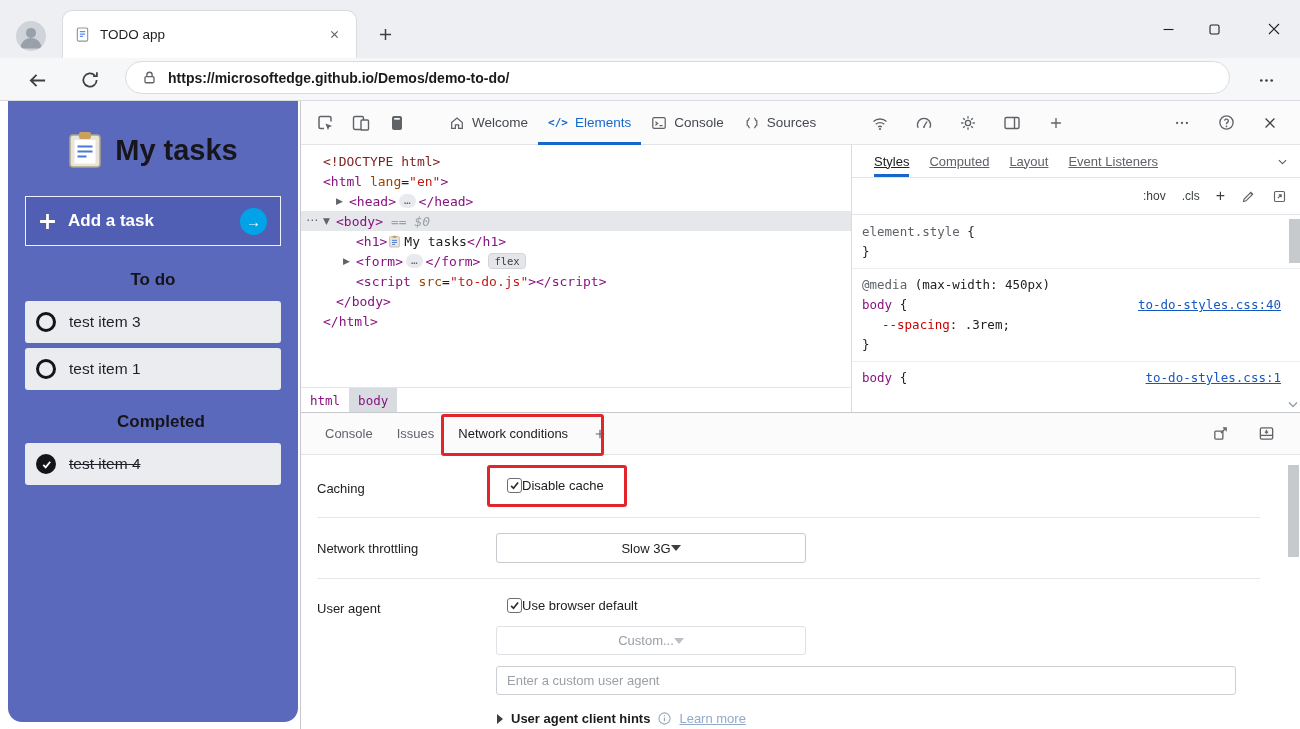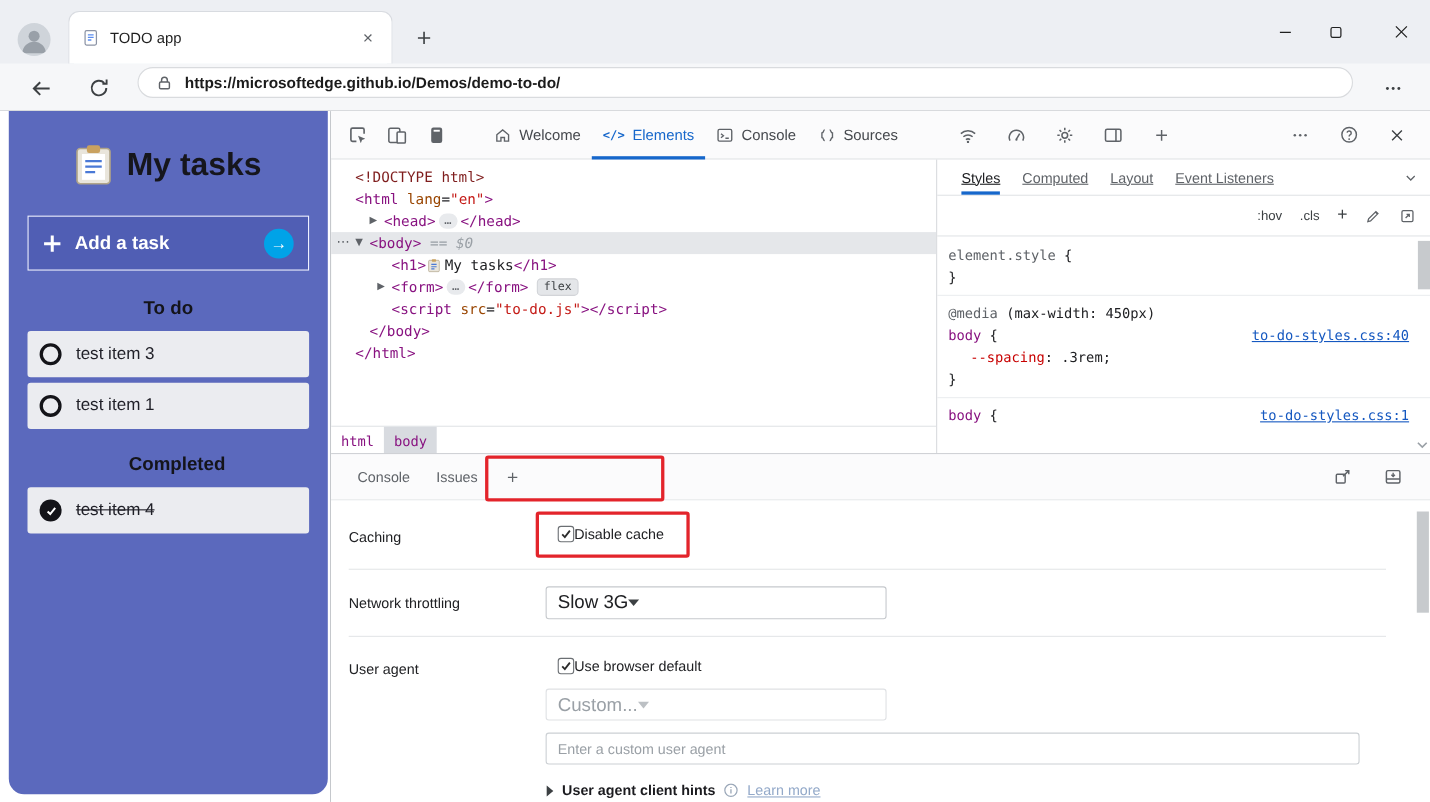--- a/index.html
+++ b/index.html
@@ -18,21 +18,21 @@
   .newtab { position:absolute; left:372px; top:21px; width:26px; height:26px; display:flex;
             align-items:center; justify-content:center; }
   .wc { position:absolute; top:17px; width:28px; height:24px; display:flex; align-items:center; justify-content:center; }
   .wc-min { left:1154px; } .wc-max { left:1200px; } .wc-close { left:1260px; }
 
   
   .navbar { position:absolute; top:58px; left:0; right:0; height:43px; background:#f6f7f9;
             border-bottom:1px solid #d8dadd; }
   .nav-btn { position:absolute; top:9px; width:26px; height:26px; display:flex; align-items:center; justify-content:center; }
   .nav-back { left:24px; } .nav-refresh { left:77px; }
-  .urlbar { position:absolute; left:125px; top:3px; width:1105px; height:28px; border-radius:18px;
+  .urlbar { position:absolute; left:125px; top:3px; width:1105px; height:33px; border-radius:18px;
             background:#fff; border:1px solid #d9dbde; display:flex; align-items:center; padding:7px 16px; }
   .url-text { font-size:14px; font-weight:600; color:#1b1b1b; margin-left:11px; white-space:nowrap; }
   .nav-more { position:absolute; right:22px; top:10px; width:24px; height:24px; display:flex; align-items:center; justify-content:center; }
 
   
   .page { position:absolute; top:101px; left:0; right:0; bottom:0; background:#fff; }
 
   
   .todo { position:absolute; left:8px; top:0; width:290px; height:621px; background:#5b69bd;
           border-radius:0 0 14px 14px; overflow:hidden; }
@@ -128,21 +128,21 @@
   .drawer-tab.selected { color:#1b1b1f; }
   .drawer-plus { margin-left:6px; }
   .drawer-right { margin-left:auto; display:flex; gap:18px; align-items:center; padding-right:10px; }
   .drawer-body { position:absolute; top:42px; left:0; right:0; bottom:0; overflow:hidden; background:#fff; }
   .form-label { position:absolute; left:16px; font-size:13px; color:#202124; }
   .checkline { position:absolute; display:flex; align-items:center; font-size:13px; color:#202124;margin-left:6px; }
   .cb { width:15px; height:15px; border:1px solid #6b6f73; border-radius:3px; background:#fff;
         display:flex; align-items:center; justify-content:center; flex-shrink:0; }
   .hsep { position:absolute; left:16px; right:40px; border-top:1px solid #e4e6e8; }
   .select { position:absolute; border:1px solid #c6c9cd; border-radius:3px; background:#fff; display:flex;
-            align-items:center; justify-content:flex-start; padding:0 10px; font-size:17px; color:#202124; }
+            align-items:center; justify-content:center; padding:0 10px; font-size:13px; color:#202124; }
   .caret { width:0; height:0; border-left:5px solid transparent; border-right:5px solid transparent;
            border-top:6px solid #3c4043; }
   .select.disabled { color:#9aa0a6; border-color:#dfe1e4; }
   .select.disabled .caret { border-top-color:#bcc0c4; }
   .ua-input { position:absolute; left:195px; top:211px; width:740px; height:29px; border:1px solid #ccd0d4;
               border-radius:3px; padding:0 10px; font-size:13px; color:#202124; outline:none;
               font-family:"Liberation Sans",sans-serif; }
   .ua-input::placeholder { color:#9aa0a6; }
   .hints { position:absolute; left:196px; top:256px; display:flex; align-items:center; gap:8px; font-size:13px; }
   .hints-tri { width:0; height:0; border-top:5px solid transparent; border-bottom:5px solid transparent;
@@ -482,20 +482,21 @@
                 <path d="M1 1.5l4 4 4-4" fill="none" stroke="#9aa0a6" stroke-width="1.5"></path>
               </svg>
           </span>
         </div>
       </div>
 
       <div class="drawer">
         <div class="drawer-tabs">
           <span class="drawer-tab">Console</span>
           <span class="drawer-tab">Issues</span>
+          <span class="drawer-tab selected">Network conditions</span>
           <span class="icon-btn drawer-plus">
             <svg width="14" height="14" viewBox="0 0 18 18">
                 <path d="M9 3.5v11M3.5 9h11" stroke="#5f6368" stroke-width="1.5"></path>
               </svg>
           </span>
           <div class="drawer-right">
             <span class="icon-btn">
               <svg width="17" height="17" viewBox="0 0 18 18">
                   <rect x="3" y="6.5" width="8.5" height="8.5" rx="1" fill="none" stroke="#5f6368" stroke-width="1.4"></rect>
                   <path d="M9.5 8.5L15 3M11.5 3H15v3.5" fill="none" stroke="#5f6368" stroke-width="1.4"></path>

